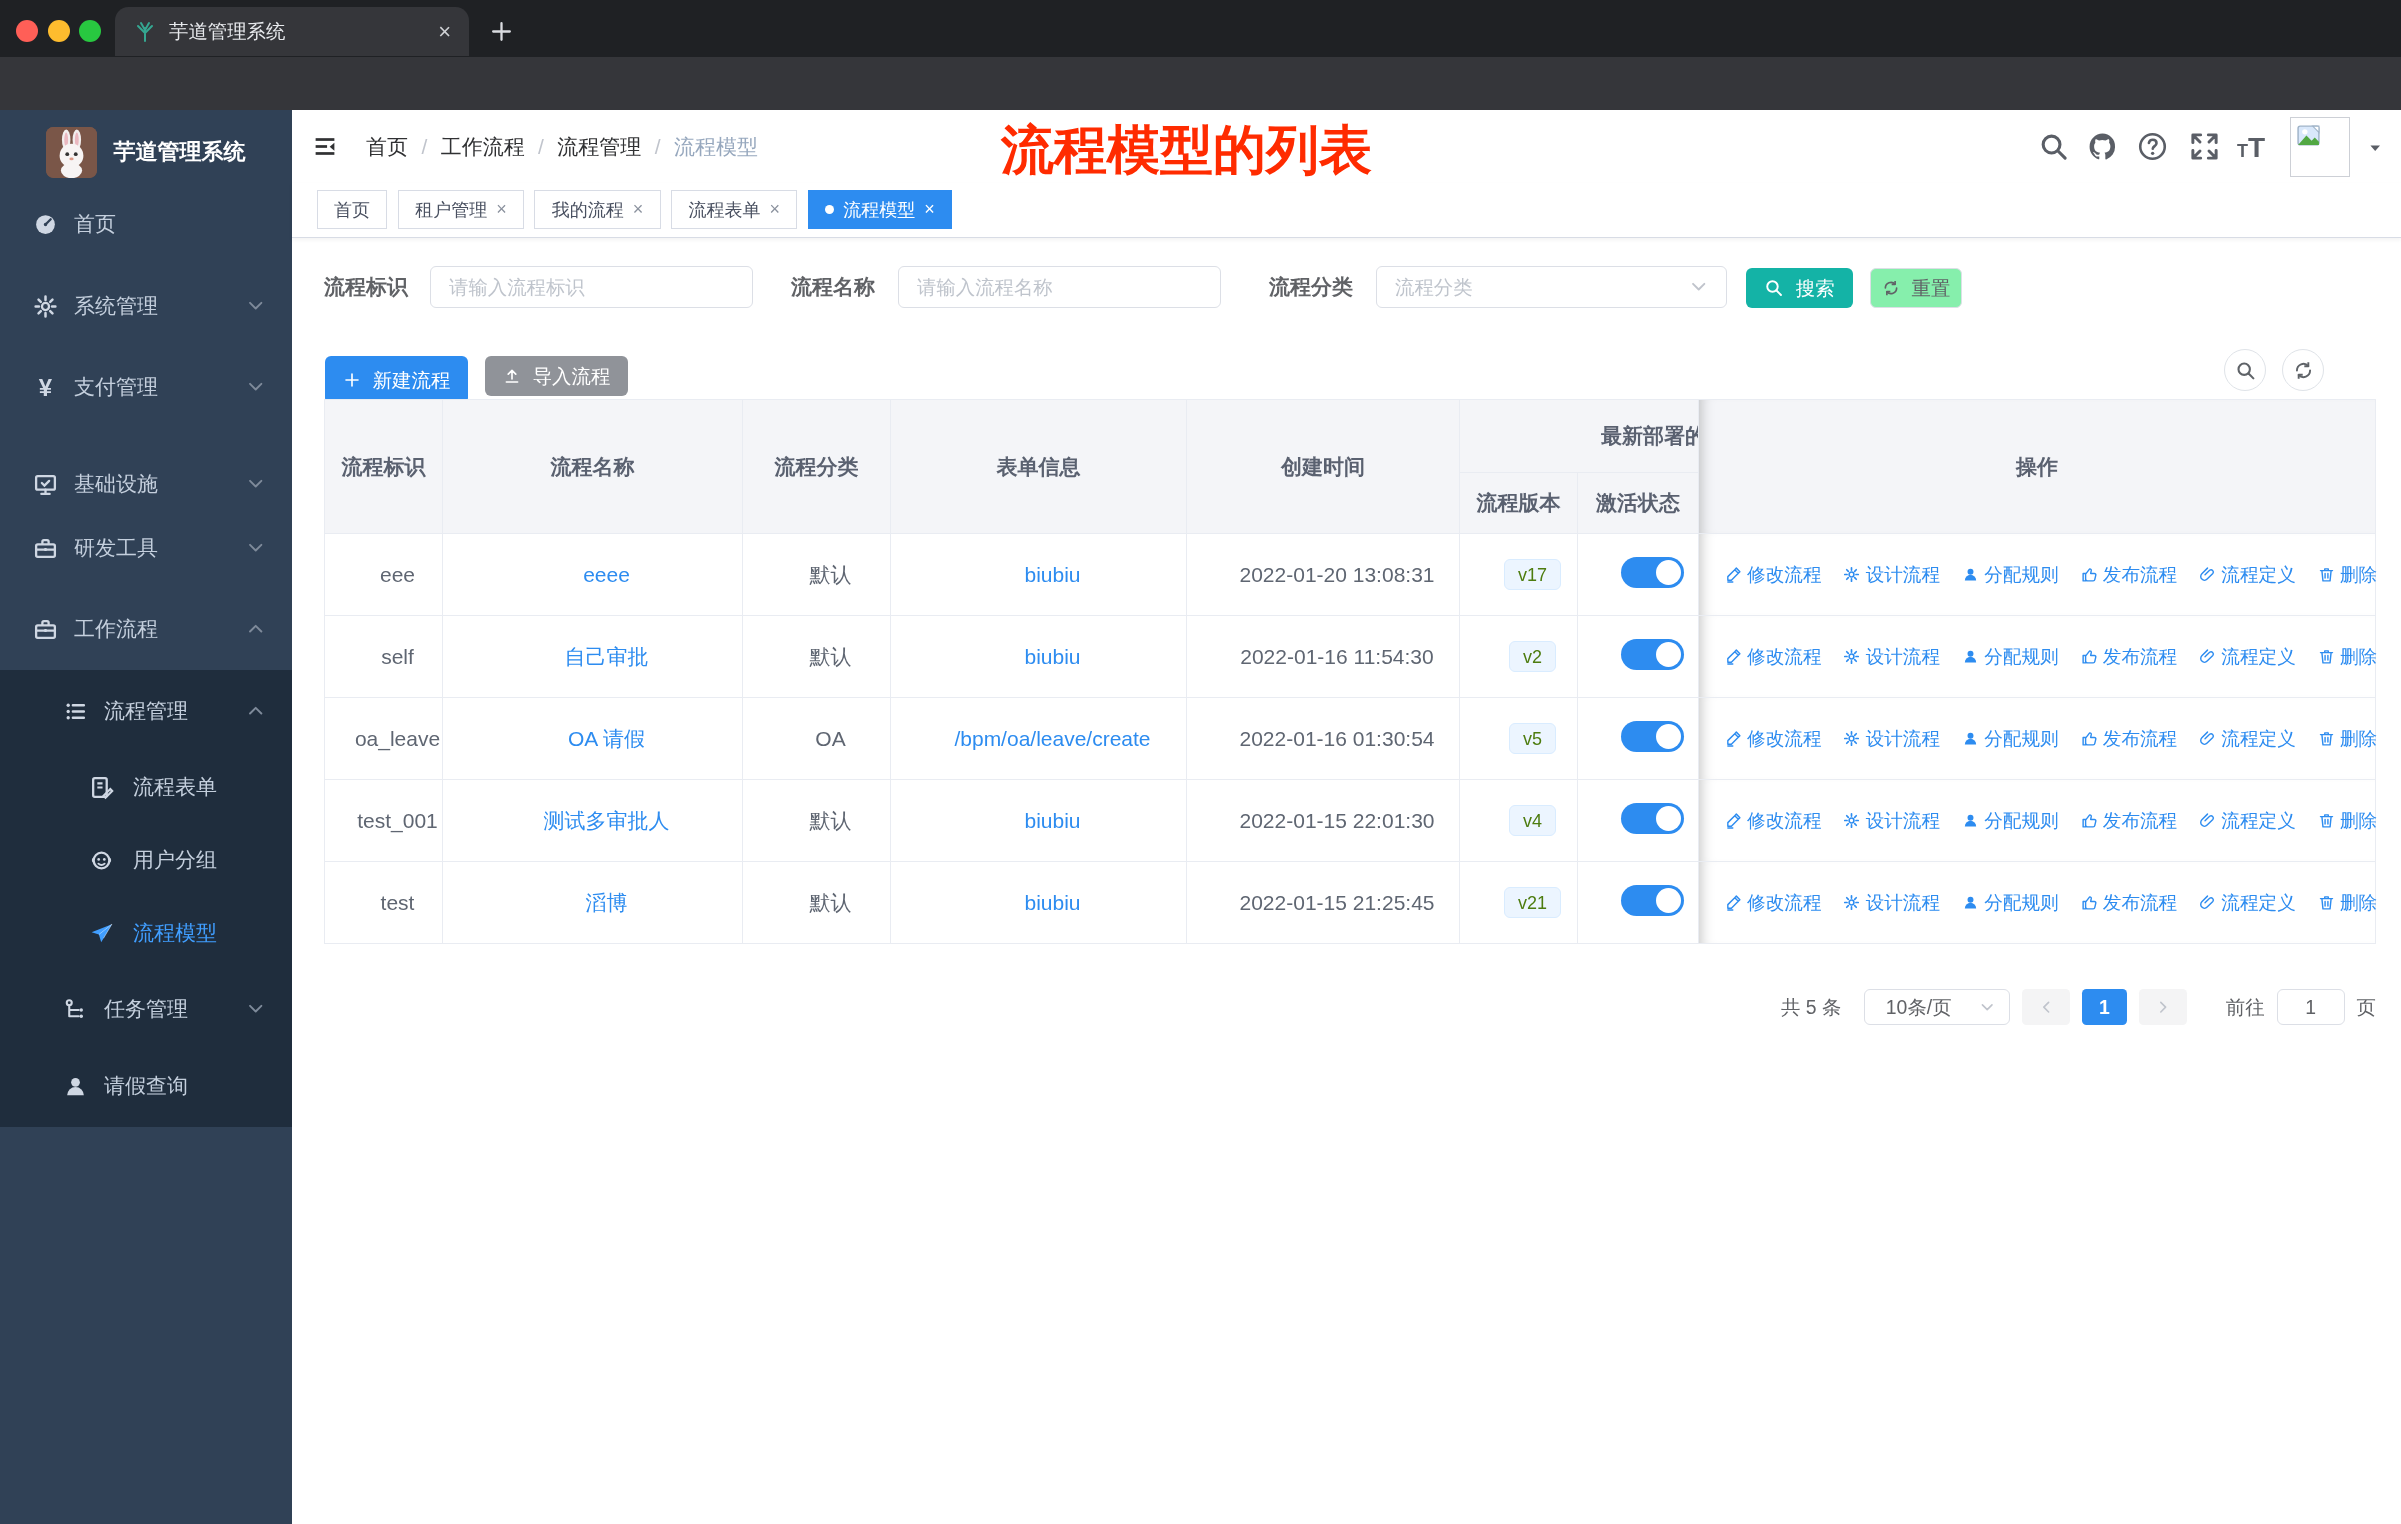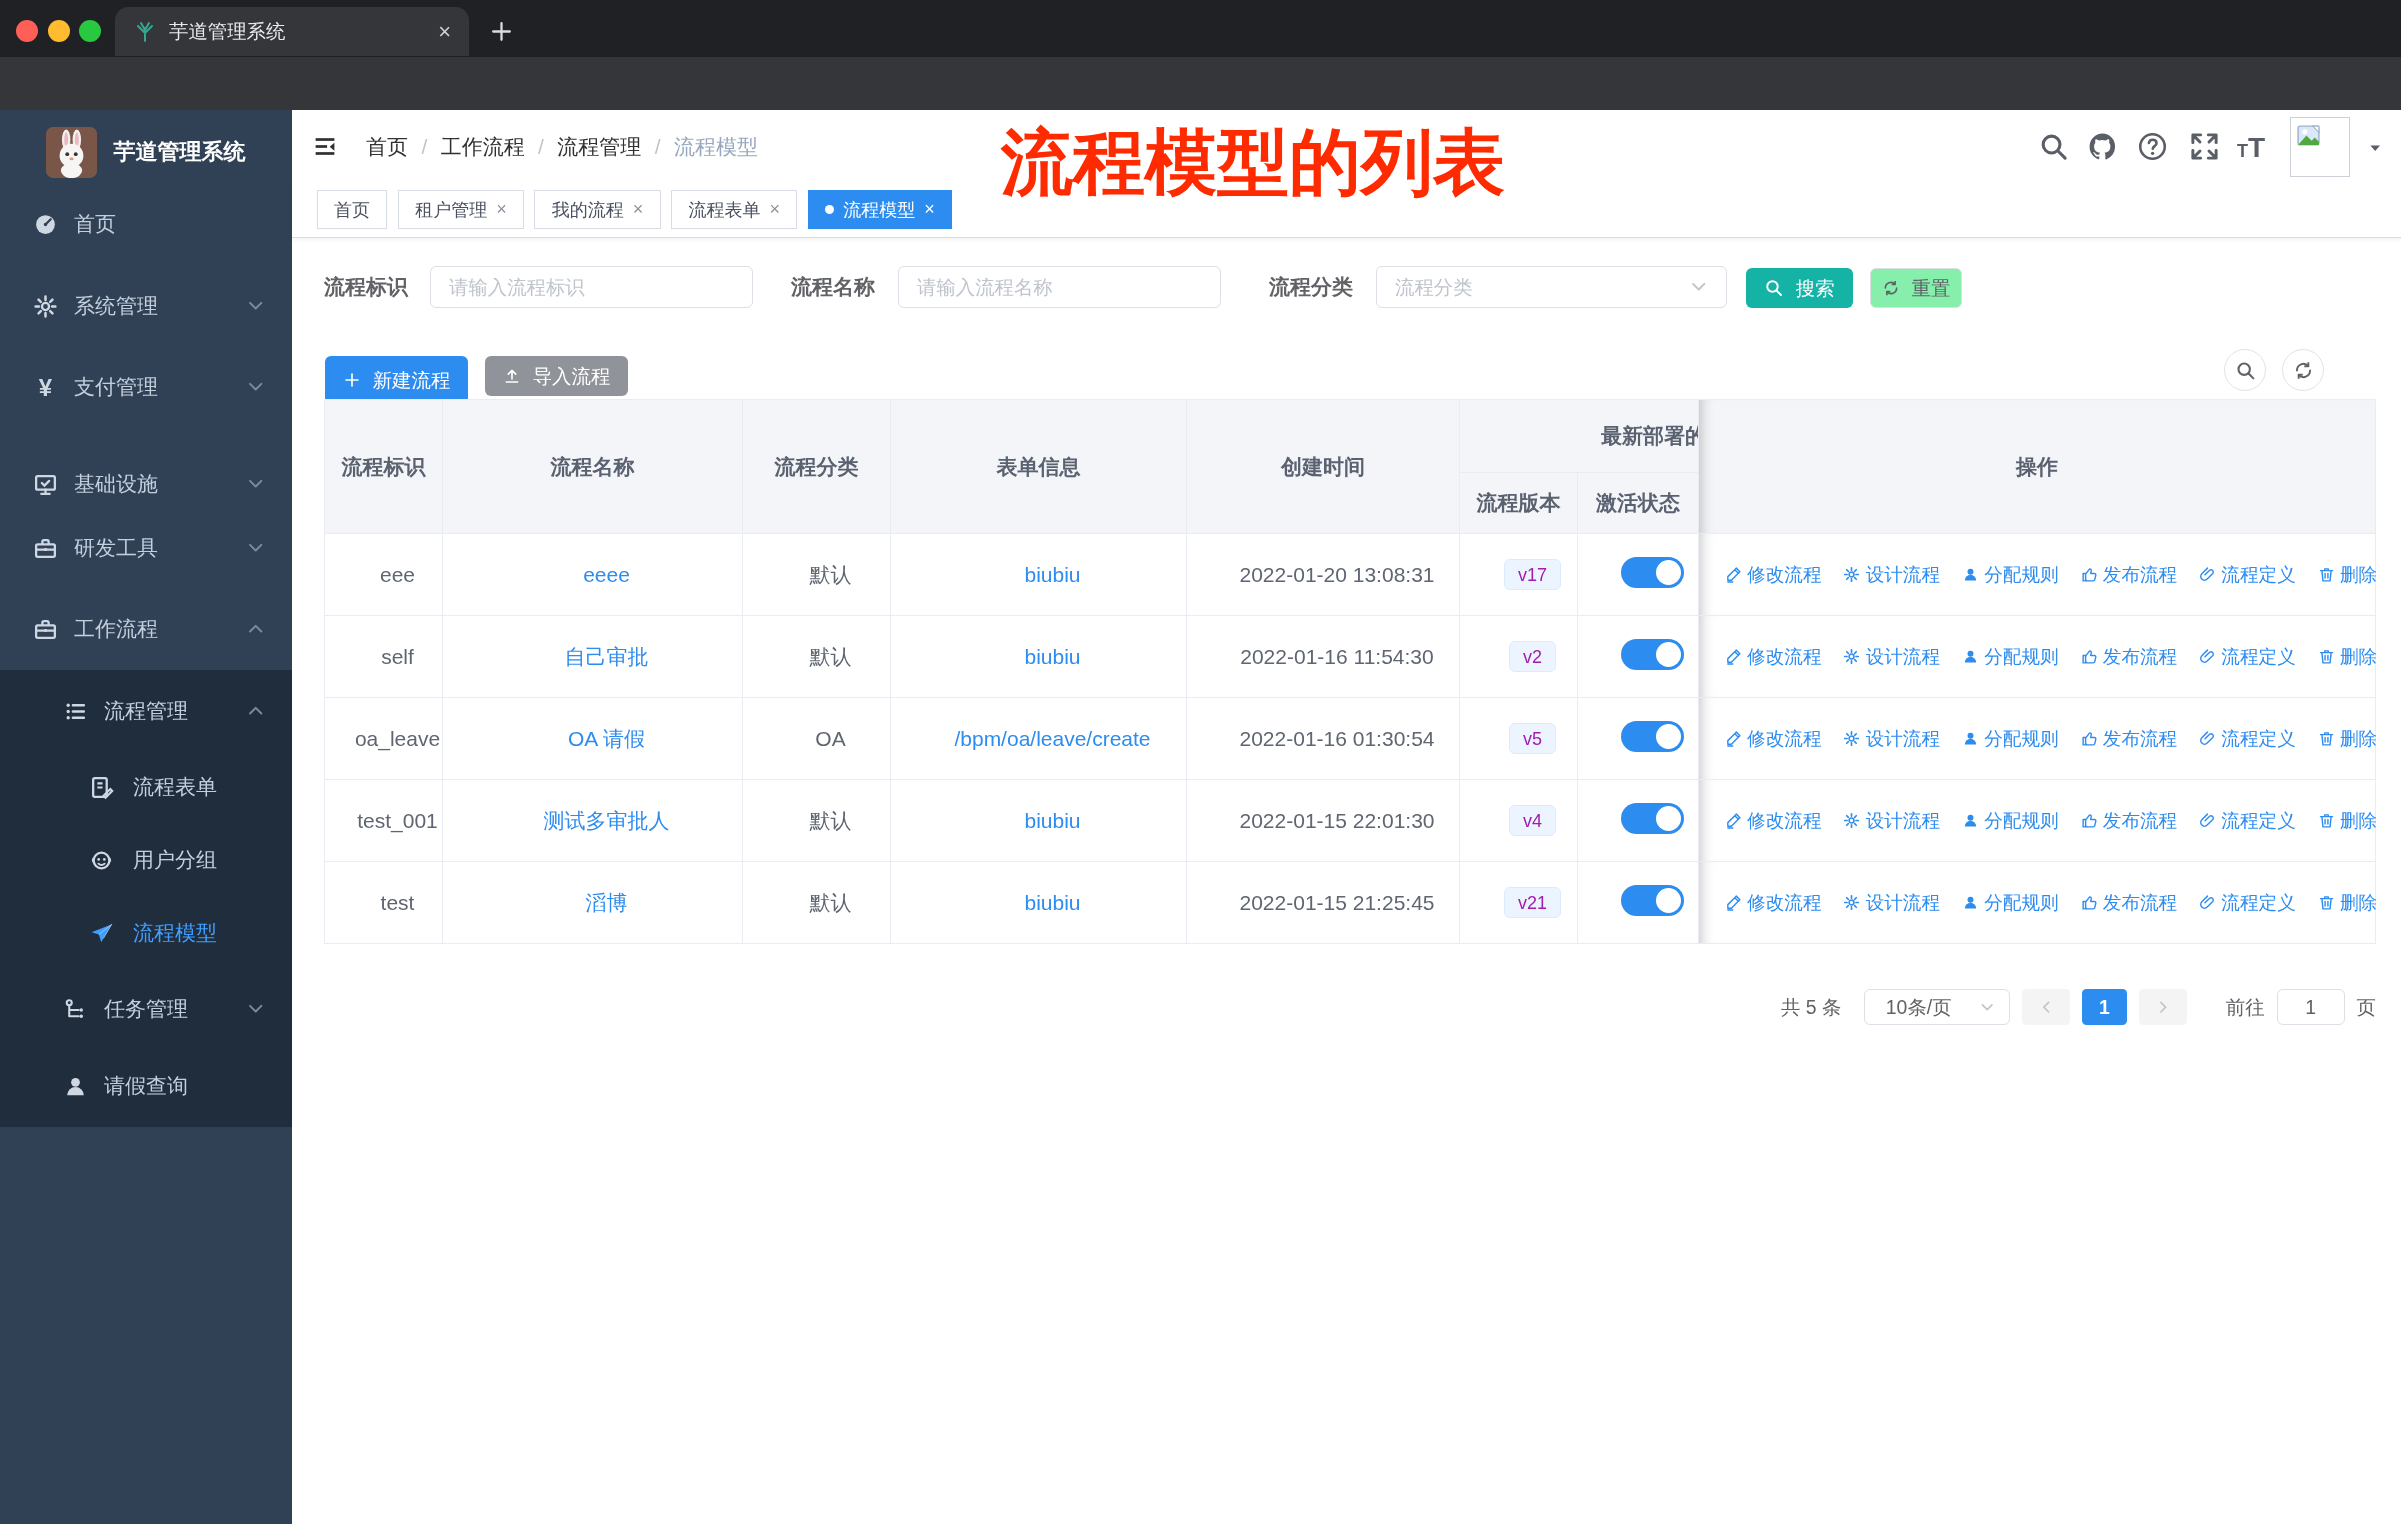--- a/index.html
+++ b/index.html
@@ -48,21 +48,21 @@
   .lv3 .s-ic { left:89px; } .lv3 .s-label { left:133px; }
 
   
   .navbar { left:292px; top:110px; width:2110px; height:73px; background:#fff; }
   .hamburger { position:absolute; left:19.4px; top:24px; width:28px; height:25px; color:#303133; }
   .crumbs { position:absolute; left:74px; top:0; height:73px; display:flex; align-items:center; gap:13.4px; font-size:21px; }
   .crumb { color:#303133; } .crumb.last { color:#97a8be; } .crumb-sep { color:#c0c4cc; }
   .hd-ic { position:absolute; top:21px; width:31px; height:31px; color:#5a5e66; }
   .avatar-box { position:absolute; left:1998px; top:7.4px; width:60px; height:60px; border:1.5px solid #cdd0d6; background:#fff; }
   .avatar-caret { position:absolute; left:2075px; top:30px; width:16.4px; height:16.4px; color:#5a5e66; }
-  .annotation { left:1001px; top:115px; font-size:72px; font-weight:700; color:#ff2b00; white-space:nowrap; z-index:5; }
+  .annotation { left:1001px; top:115px; font-size:53px; font-weight:700; color:#ff2b00; white-space:nowrap; z-index:5; }
 
   
   .tagsbar { left:292px; top:183px; width:2110px; height:55px; background:#fff; border-bottom:1.5px solid #d8dce5;
     box-shadow:0 1.5px 4.5px rgba(0,0,0,0.05); }
   .tags-row { position:absolute; left:24.6px; top:7.4px; display:flex; gap:10.4px; }
   .tag { height:39px; border:1.5px solid #d8dce5; background:#fff; color:#495060; font-size:18px;
     display:flex; align-items:center; gap:9px; padding:0 16.4px; cursor:pointer; white-space:nowrap; }
   .tag .dot { width:9px; height:9px; border-radius:50%; background:#fff; display:none; }
   .tag .x { font-size:18px; color:#8b929e; }
   .tag.active { background:#2d8cf0; border-color:#2d8cf0; color:#fff; }
@@ -90,21 +90,21 @@
   .tbl-wrap { left:324px; top:399px; }
   table.grid { border-collapse:collapse; table-layout:fixed; width:2051px; }
   .grid th, .grid td { border:1.5px solid #e9ecf2; text-align:center; }
   .grid th { background:#f4f5f8; font-size:21px; font-weight:700; color:#5a6170; }
   tr.h1 th { height:73px; } tr.h2 th { height:61px; }
   .grid td { height:82px; font-size:21px; color:#5f6672; background:#fff;padding-left:28px; }
   .group-th { text-align:left; padding-left:141px; white-space:nowrap; overflow:hidden; }
   .col-op { box-shadow: inset 13.4px 0 13.4px -12px rgba(0,0,0,0.25); }
   a.cell-link { color:#2d8cf0; text-decoration:none; cursor:pointer; }
   .vtag { display:inline-block; padding:5.2px 12.7px; background:#ecf5ff; border:1.5px solid #d9ecff;
-    border-radius:6px; color:#a21caf; font-size:18px; line-height:1; }
+    border-radius:6px; color:#4d7c0f; font-size:18px; line-height:1; }
   .switch { position:relative; display:inline-block; width:63px; height:31px; border-radius:15.6px; background:#2d8cf0; cursor:pointer; }
   .switch::after { content:''; position:absolute; right:3px; top:3px; width:25px; height:25px; border-radius:50%; background:#fff; }
   .acts { display:flex; align-items:center; justify-content:center; gap:22px; padding:0 19.4px; white-space:nowrap; }
   a.act { color:#2d8cf0; font-size:18.6px; text-decoration:none; display:inline-flex; align-items:center; gap:5.2px; cursor:pointer; }
   a.act svg { width:17px; height:17px; flex:none; }
 
   
   .pager { top:989px; right:25px; display:flex; align-items:center; gap:12px; font-size:19.4px; color:#606266; }
   .pg-total { margin-right:10.4px; }
   .pg-size { width:146px; height:36px; border:1.5px solid #dcdfe6; border-radius:6px; display:flex; align-items:center; padding:0 13.4px 0 21px; }

